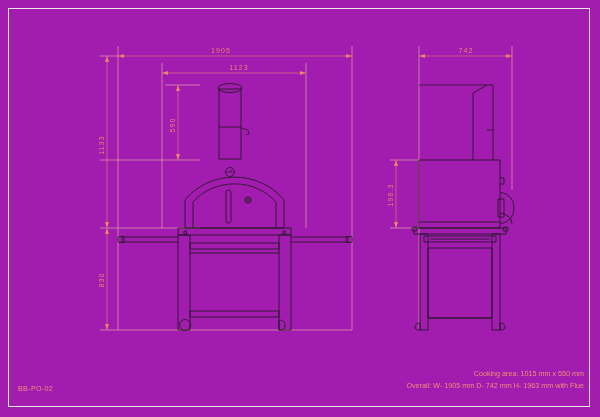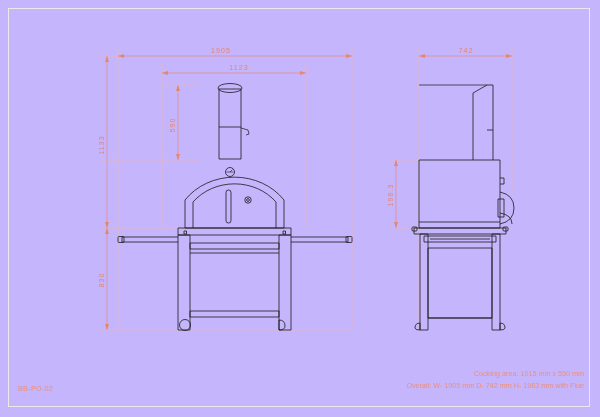--- a/index.html
+++ b/index.html
@@ -4,21 +4,21 @@
 <style>
   html, body {
     margin: 0;
     padding: 0;
     background: #ffffff;
   }
   #page {
     position: relative;
     width: 600px;
     height: 417px;
-    background: #c4b5fd;
+    background: #a21caf;
     overflow: hidden;
     font-family: "Liberation Sans", sans-serif;
   }
   #sheet-border {
     position: absolute;
     left: 8px;
     top: 8px;
     width: 582px;
     height: 399px;
     border: 1px solid #e9e9e9;

